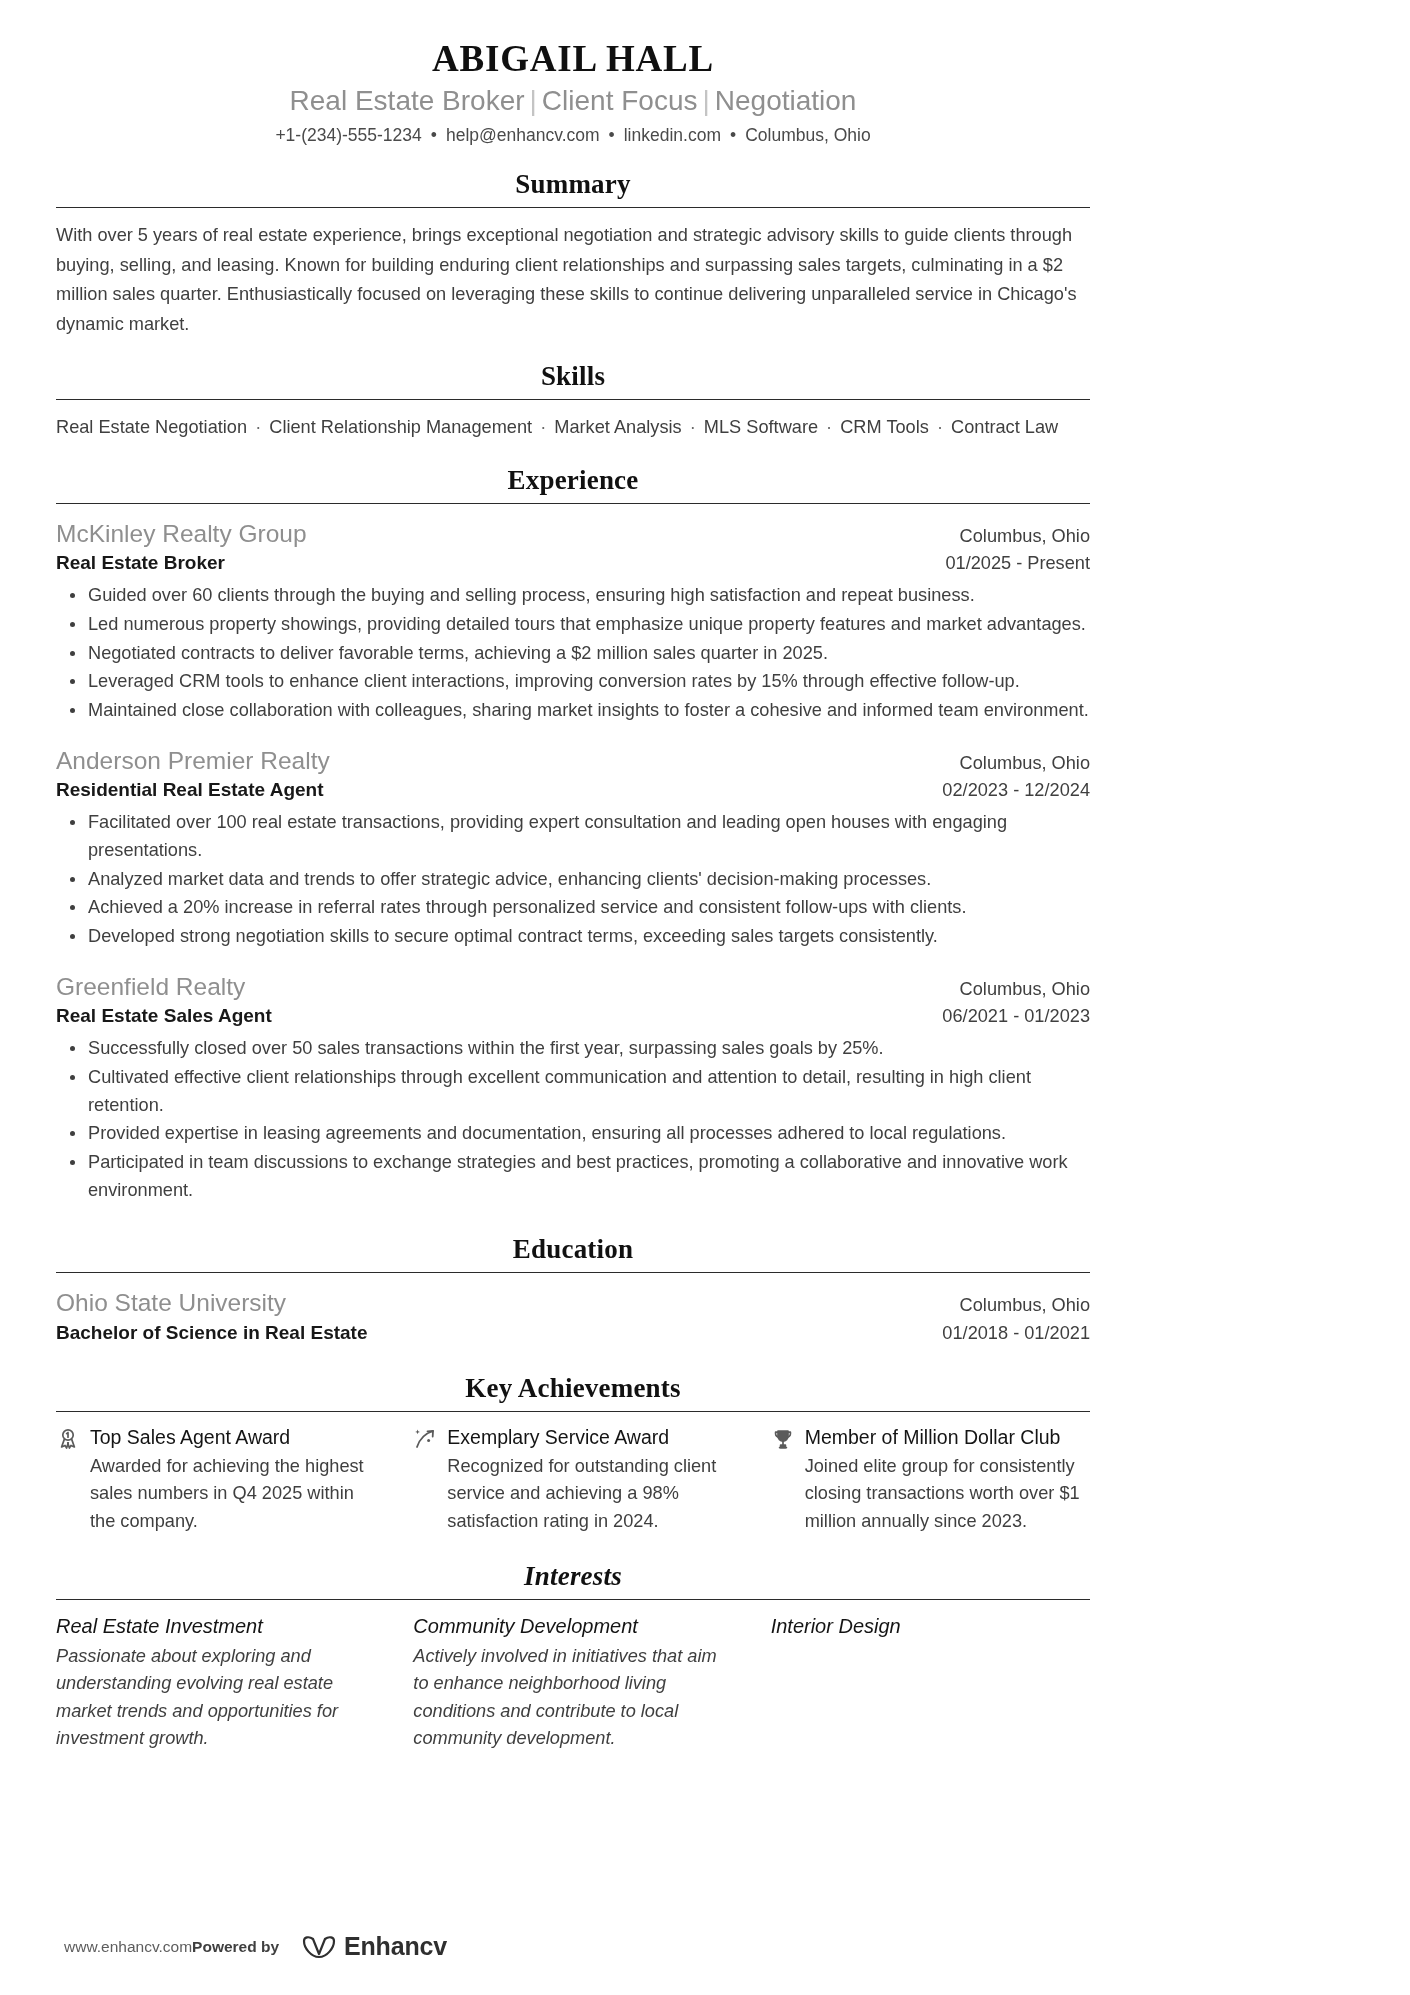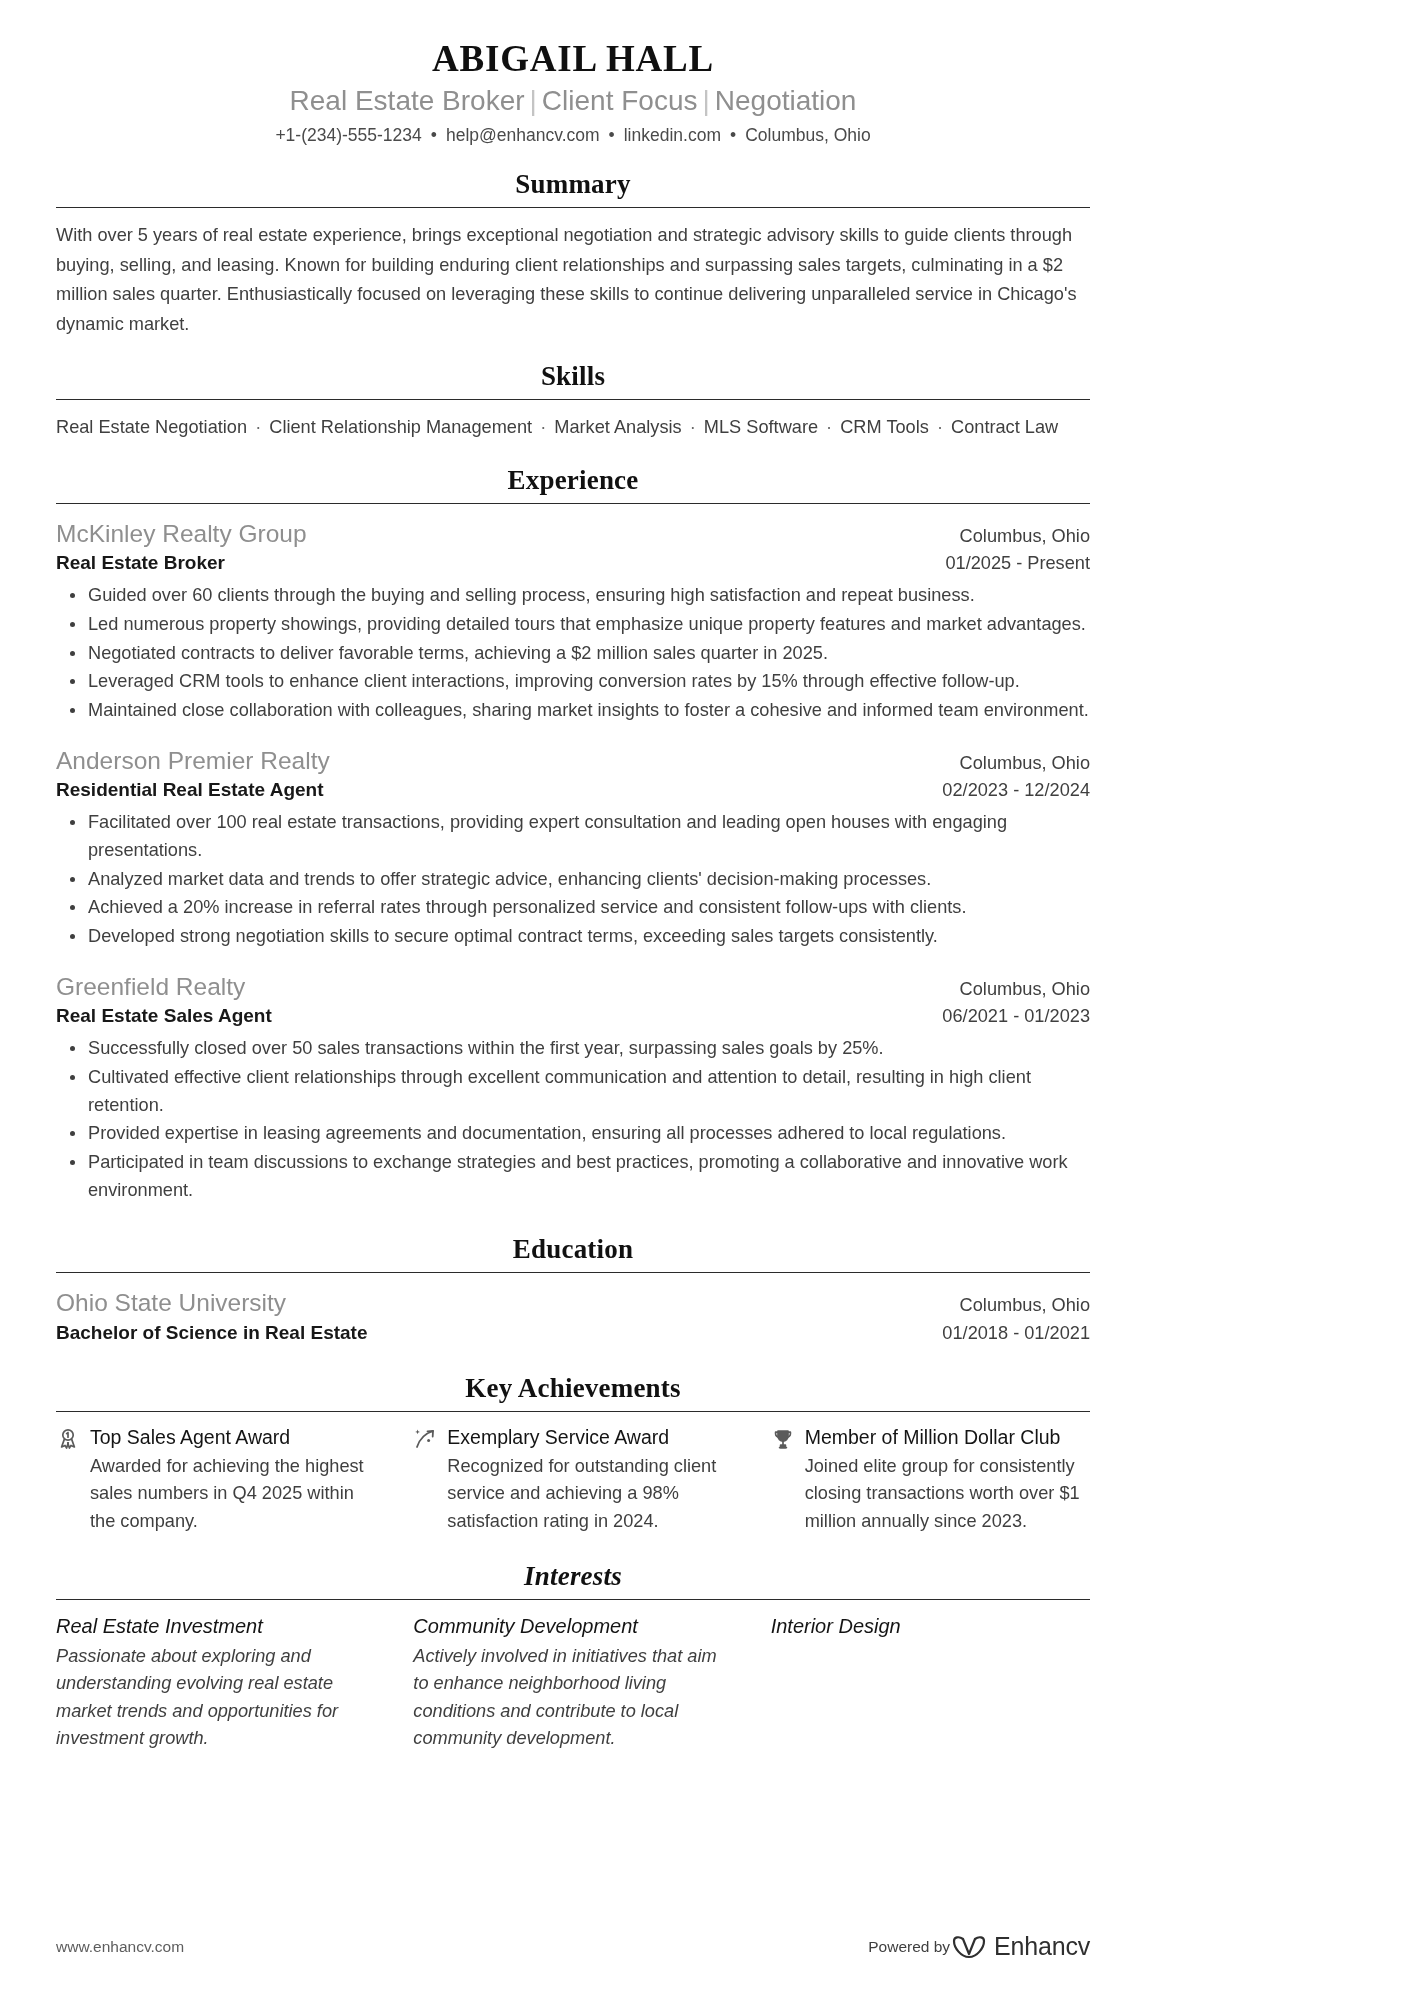--- a/index.html
+++ b/index.html
@@ -190,34 +190,34 @@
   }
   .int-desc {
     font-size: 18.2px;
     color: #3f3f3f;
     line-height: 1.5;
   }
 
   
   .footer {
     position: absolute;
-    left: 56px; right: 56px;
+    left: 64px; right: 56px;
     bottom: 34px;
     display: flex;
     align-items: center;
-    justify-content: space-between;
   }
   .footer-url {
     font-size: 15.5px;
     color: #5d5d5d;
   }
   .footer-right {
     display: flex;
     align-items: center;
-    gap: 1px;
+    gap: 22px;
+    font-weight: bold;
   }
   .powered {
     font-size: 15.5px;
     color: #3f3f3f;
   }
   .brand {
     display: flex;
     align-items: center;
     gap: 7px;
   }

